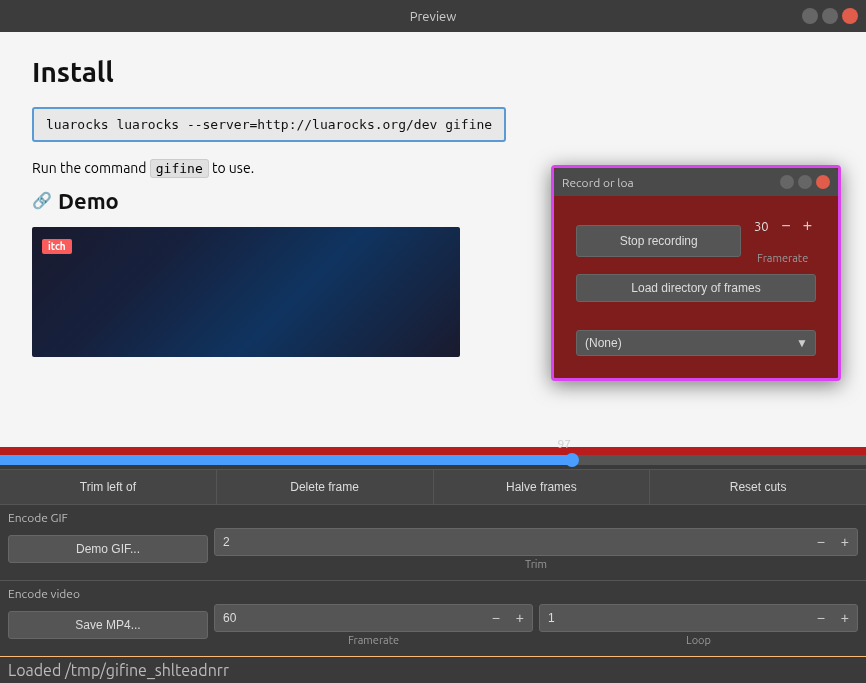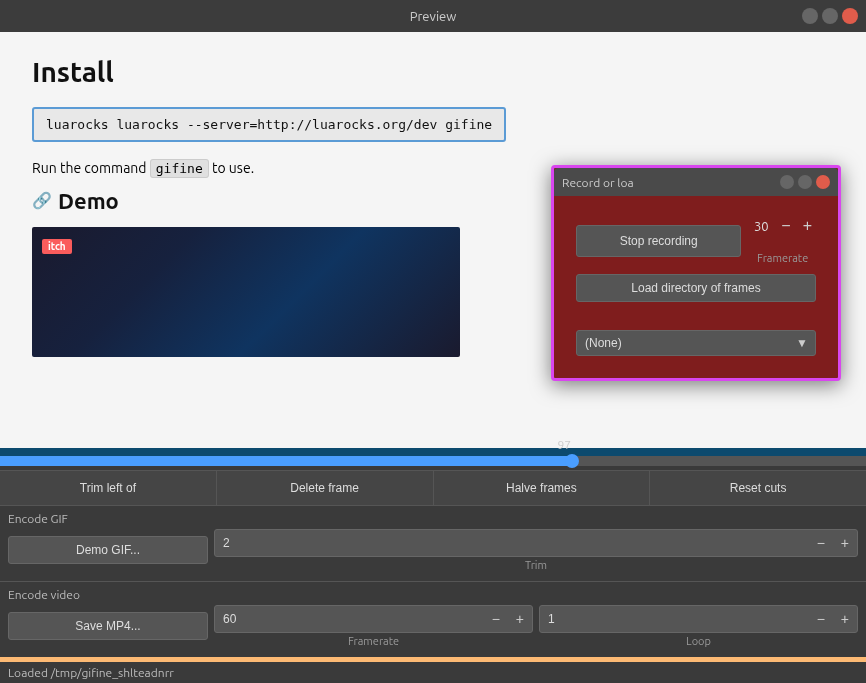--- a/index.html
+++ b/index.html
@@ -131,21 +131,21 @@
       padding: 2px 6px;
       border-radius: 2px;
     }
 
     
     .timeline-area {
       position: absolute;
       bottom: 0;
       left: 0;
       right: 0;
-      background: #0c4a6e;
+      background: #b91c1c;
       padding: 8px 0 0 0;
     }
 
     .progress-bar-container {
       width: 100%;
       height: 10px;
       background: #555;
       position: relative;
       cursor: pointer;
       margin-bottom: 0;
@@ -252,23 +252,23 @@
       flex-direction: column;
       flex: 1;
     }
     .number-with-label .number-input-group {
       margin-bottom: 2px;
     }
 
     .status-bar {
       background: #3a3a3a;
       padding: 4px 8px;
-      border-top: 5px solid #fdba74;
+      border-top: 1px solid #fdba74;
       color: #bbb;
-      font-size: 12px;
+      font-size: 16px;
     }
 
     
     .record-dialog {
       position: absolute;
       top: 165px;
       left: 551px;
       width: 290px;
       background: #7f1d1d;
       border: 3px solid #d946ef;

